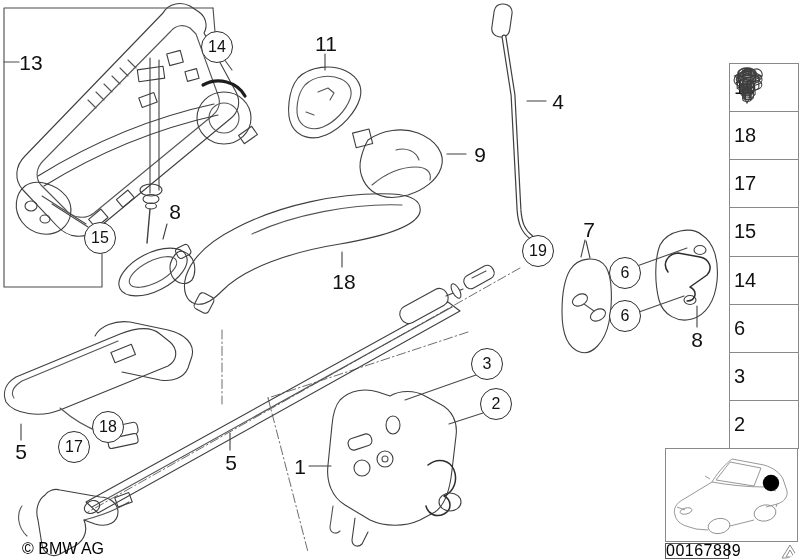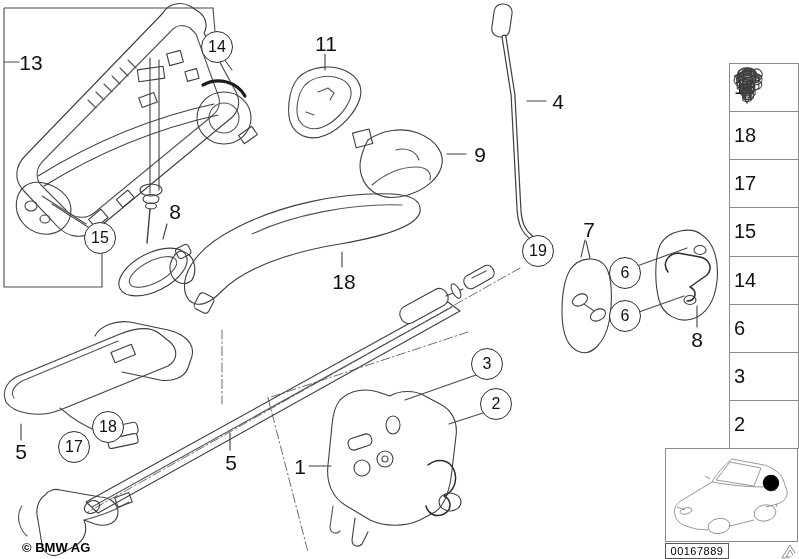--- a/index.html
+++ b/index.html
@@ -14,22 +14,22 @@
         border:1.5px solid #2e2e2e;border-radius:50%;background:#fff;
         display:flex;align-items:center;justify-content:center;font-size:16px;color:#111;}
   #legend{position:absolute;left:729px;top:63px;width:68px;height:384px;
           border:1px solid #8a8a8a;display:flex;flex-direction:column;background:#fff;}
   .lrow{flex:1;display:flex;align-items:center;border-bottom:1px solid #8a8a8a;padding:0 1px 0 4px;}
   .lrow:last-child{border-bottom:none;}
   .lrow .ln{font-size:20px;color:#111;width:24px;flex:0 0 auto;}
   .lrow .licon{flex:1;display:flex;justify-content:center;}
   #carbox{position:absolute;left:665px;top:448px;width:131px;height:92px;border:1px solid #8a8a8a;background:#fff;}
   #plate{position:absolute;left:665px;top:543px;width:62px;height:14px;border:1px solid #555;
-         font-size:11px;line-height:14px;text-align:center;letter-spacing:0.5px;background:#fff;}
-  #copyright{position:absolute;left:22px;top:540px;font-size:13px;font-weight:700;color:#000;}
+         font-size:16px;line-height:14px;text-align:center;letter-spacing:0.5px;background:#fff;}
+  #copyright{position:absolute;left:22px;top:540px;font-size:16px;font-weight:400;color:#000;}
   #corner-tri{position:absolute;left:781px;top:544px;}
 </style>
 </head>
 <body>
 
 <div id="stage">
 
   <svg class="lineart" width="799" height="559" viewBox="0 0 799 559" fill="none" stroke="#3f3f3f" stroke-width="1.1" stroke-linecap="round" stroke-linejoin="round">
 
     <g stroke="#4a4a4a">

